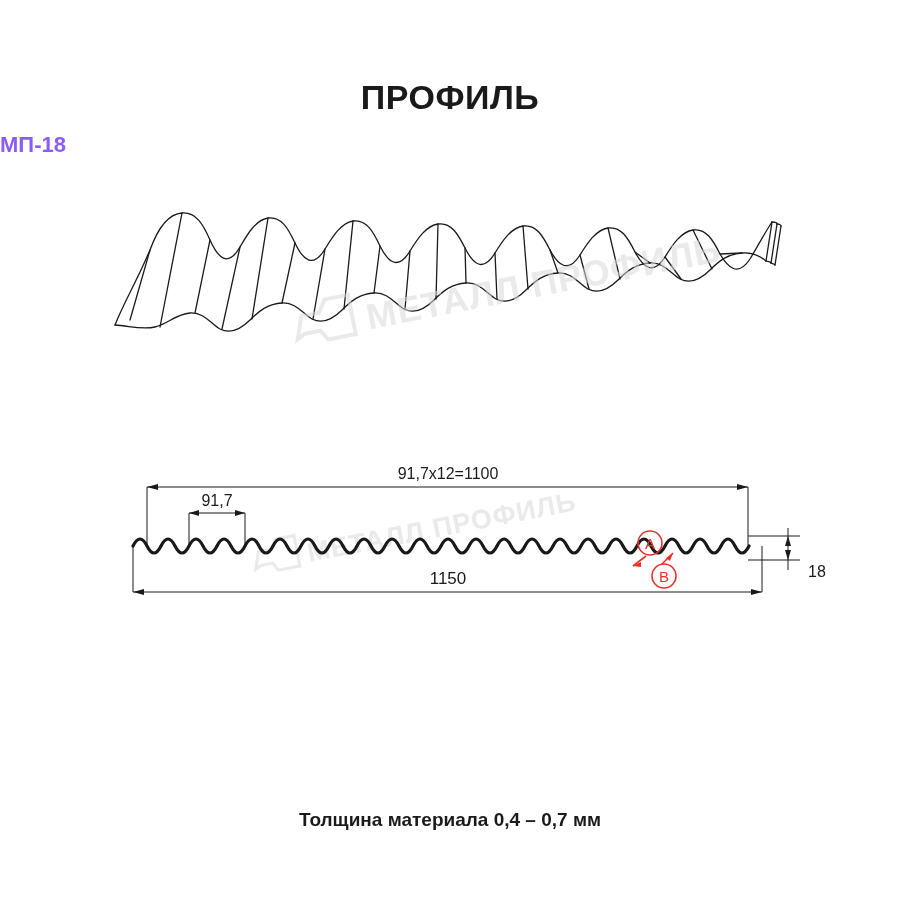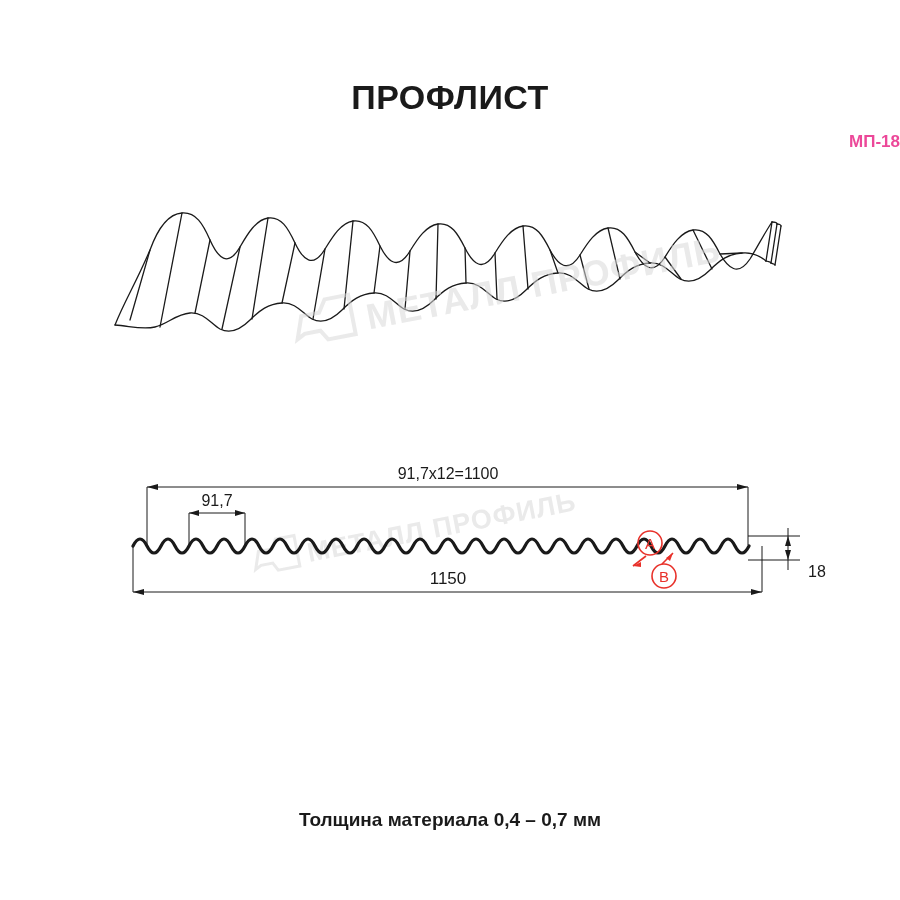--- a/index.html
+++ b/index.html
@@ -29,24 +29,24 @@
     font-size: 34px;
     font-weight: bold;
     letter-spacing: 0.5px;
     color: #1a1a1a;
   }
   .subtitle {
     position: absolute;
     top: 132px;
     left: 0;
     width: 900px;
-    text-align: right;
-    font-size: 17px;
+    text-align: left;
+    font-size: 22px;
     font-weight: bold;
-    color: #ec4899;
+    color: #8b5cf6;
   }
   .footer-note {
     position: absolute;
     top: 793px;
     left: 0;
     width: 900px;
     text-align: center;
     font-size: 19px;
     font-weight: bold;
     color: #1a1a1a;
@@ -59,21 +59,21 @@
   }
   svg text {
     font-family: "Liberation Sans", sans-serif;
   }
 </style>
 </head>
 <body>
 
 <div class="page">
 
-  <div class="title">ПРОФЛИСТ</div>
+  <div class="title">ПРОФИЛЬ</div>
   <div class="subtitle">МП-18</div>
 
   <svg class="drawing" width="900" height="900" viewBox="0 0 900 900">
 
     <g fill="none" stroke="#1a1a1a" stroke-width="1.3" stroke-linejoin="round" stroke-linecap="round">
 
       <path d="M115,325
                C125,300 135,285 150,250
                C158,228 168,214 182,213
                C196,212 203,224 210,240

